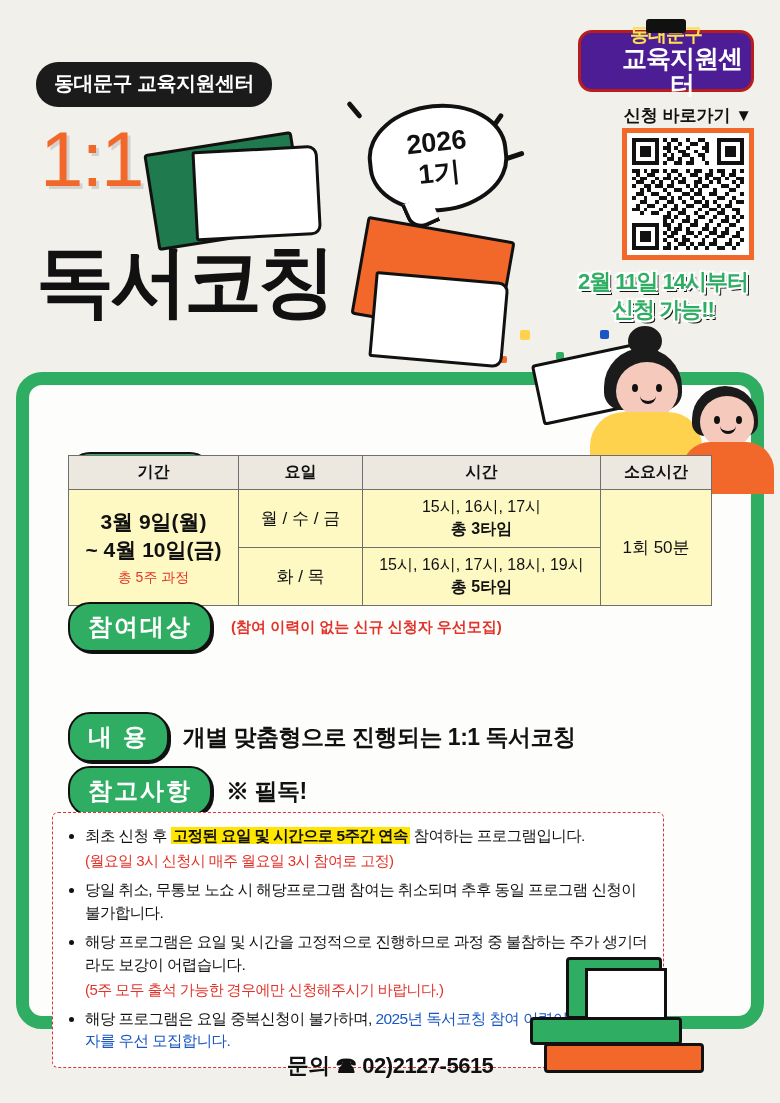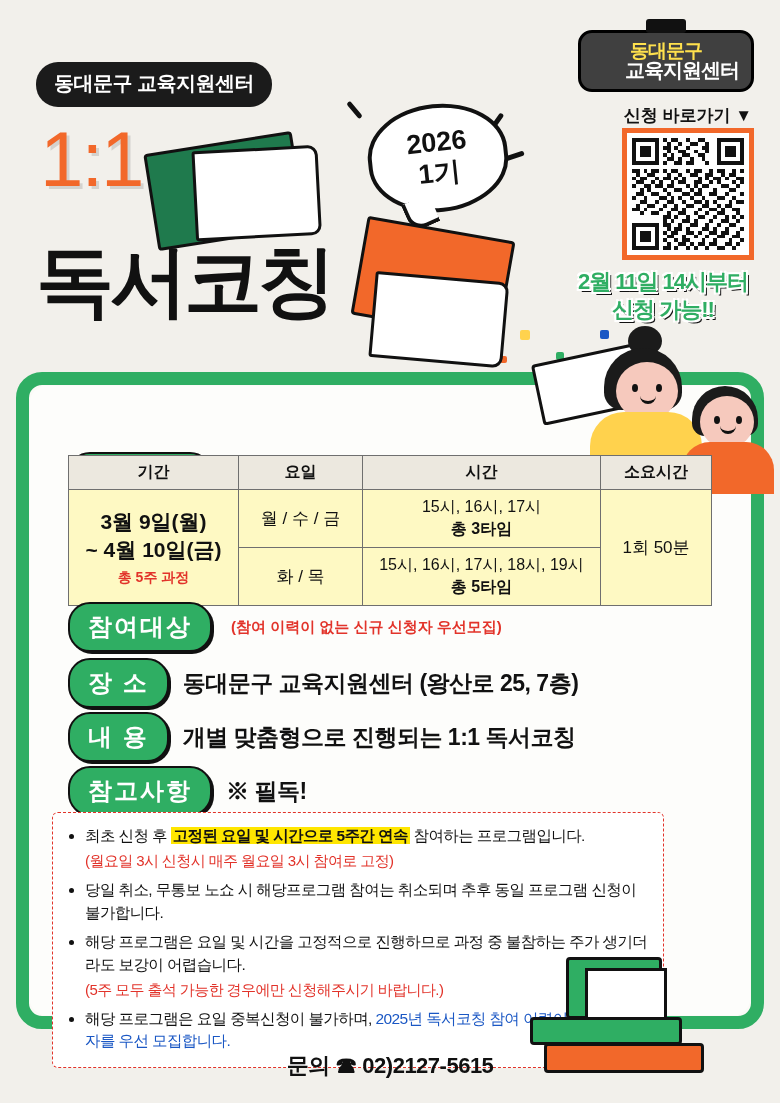--- a/index.html
+++ b/index.html
@@ -92,27 +92,27 @@
   .book-orange::after{
     content:""; position:absolute; left:18px; top:44px; width:128px; height:80px;
     background:#fff; border:3px solid #111; border-radius:3px 10px 10px 3px;
     transform:rotate(-5deg);
   }
 
   
   .logo {
     position:absolute; right:26px; top:30px;
     width:176px; height:62px;
-    background:#404040; border:3px solid #000000; border-radius:14px;
+    background:#4c1d95; border:3px solid #b91c1c; border-radius:14px;
     color:#fff; text-align:center;
     display:flex; flex-direction:column; justify-content:center;
     font-weight:bold; line-height:1.05;
   }
   .logo .l1 { font-size:19px; color:#ffe14d; letter-spacing:-1px;}
-  .logo .l2 { font-size:20px; letter-spacing:-1px;margin-left:32px;}
+  .logo .l2 { font-size:25px; letter-spacing:-1px;margin-left:32px;}
   .cap {
     position:absolute; left:50%; top:-14px; transform:translateX(-50%);
     width:40px; height:14px; background:#111; border-radius:3px;
   }
   .apply-go {
     position:absolute; right:28px; top:104px;
     font-size:17px; font-weight:bold; color:#111;
   }
   .qr {
     position:absolute; right:26px; top:128px;
@@ -162,21 +162,21 @@
     position:absolute; left:68px; top:455px; width:644px;
     border-collapse:collapse; background:#fef9c3;
     font-size:16px;
   }
   .tbl th, .tbl td {
     border:1px solid #6f6f6f; text-align:center; padding:6px 4px;
     color:#111;
   }
   .tbl thead th { background:#ece8df; font-weight:bold; font-size:16px; height:30px;}
   .tbl .period { font-size:21px; font-weight:bold; line-height:1.35; }
-  .tbl .period small { display:block; color:#e2332a; font-size:14px; font-weight:bold; margin-top:3px;}
+  .tbl .period small { display:block; color:#e2332a; font-size:14px; font-weight:normal; margin-top:3px;}
   .tbl .days { font-size:17px; }
   .tbl .times { font-size:16px; line-height:1.4; }
   .tbl .times b { font-weight:bold; }
   .tbl .dur { font-size:17px; }
 
   
   .inforow { position:absolute; left:68px; display:flex; align-items:center; gap:14px;}
   .inforow .txt { font-size:23px; font-weight:bold; color:#111; letter-spacing:-0.5px;}
   .inforow .sub { font-size:15px; color:#e2332a; font-weight:bold;}
 
@@ -525,24 +525,20 @@
         </td>
       </tr>
     </tbody>
   </table>
 
   <div class="inforow" style="top:602px;gap:19px;">
     <span class="label">참여대상</span>
     <span class="sub">(참여 이력이 없는 신규 신청자 우선모집)</span>
   </div>
 
-  <div class="inforow" style="top:658px;">
-    <span class="label">장    소</span>
-    <span class="txt">동대문구 교육지원센터 (왕산로 25, 7층)</span>
-  </div>
 
   <div class="inforow" style="top:712px;">
     <span class="label">내    용</span>
     <span class="txt">개별 맞춤형으로 진행되는 1:1 독서코칭</span>
   </div>
 
   <div class="inforow" style="top:766px;text-align:center;">
     <span class="label">참고사항</span>
     <span class="txt">※ 필독!</span>
   </div>

